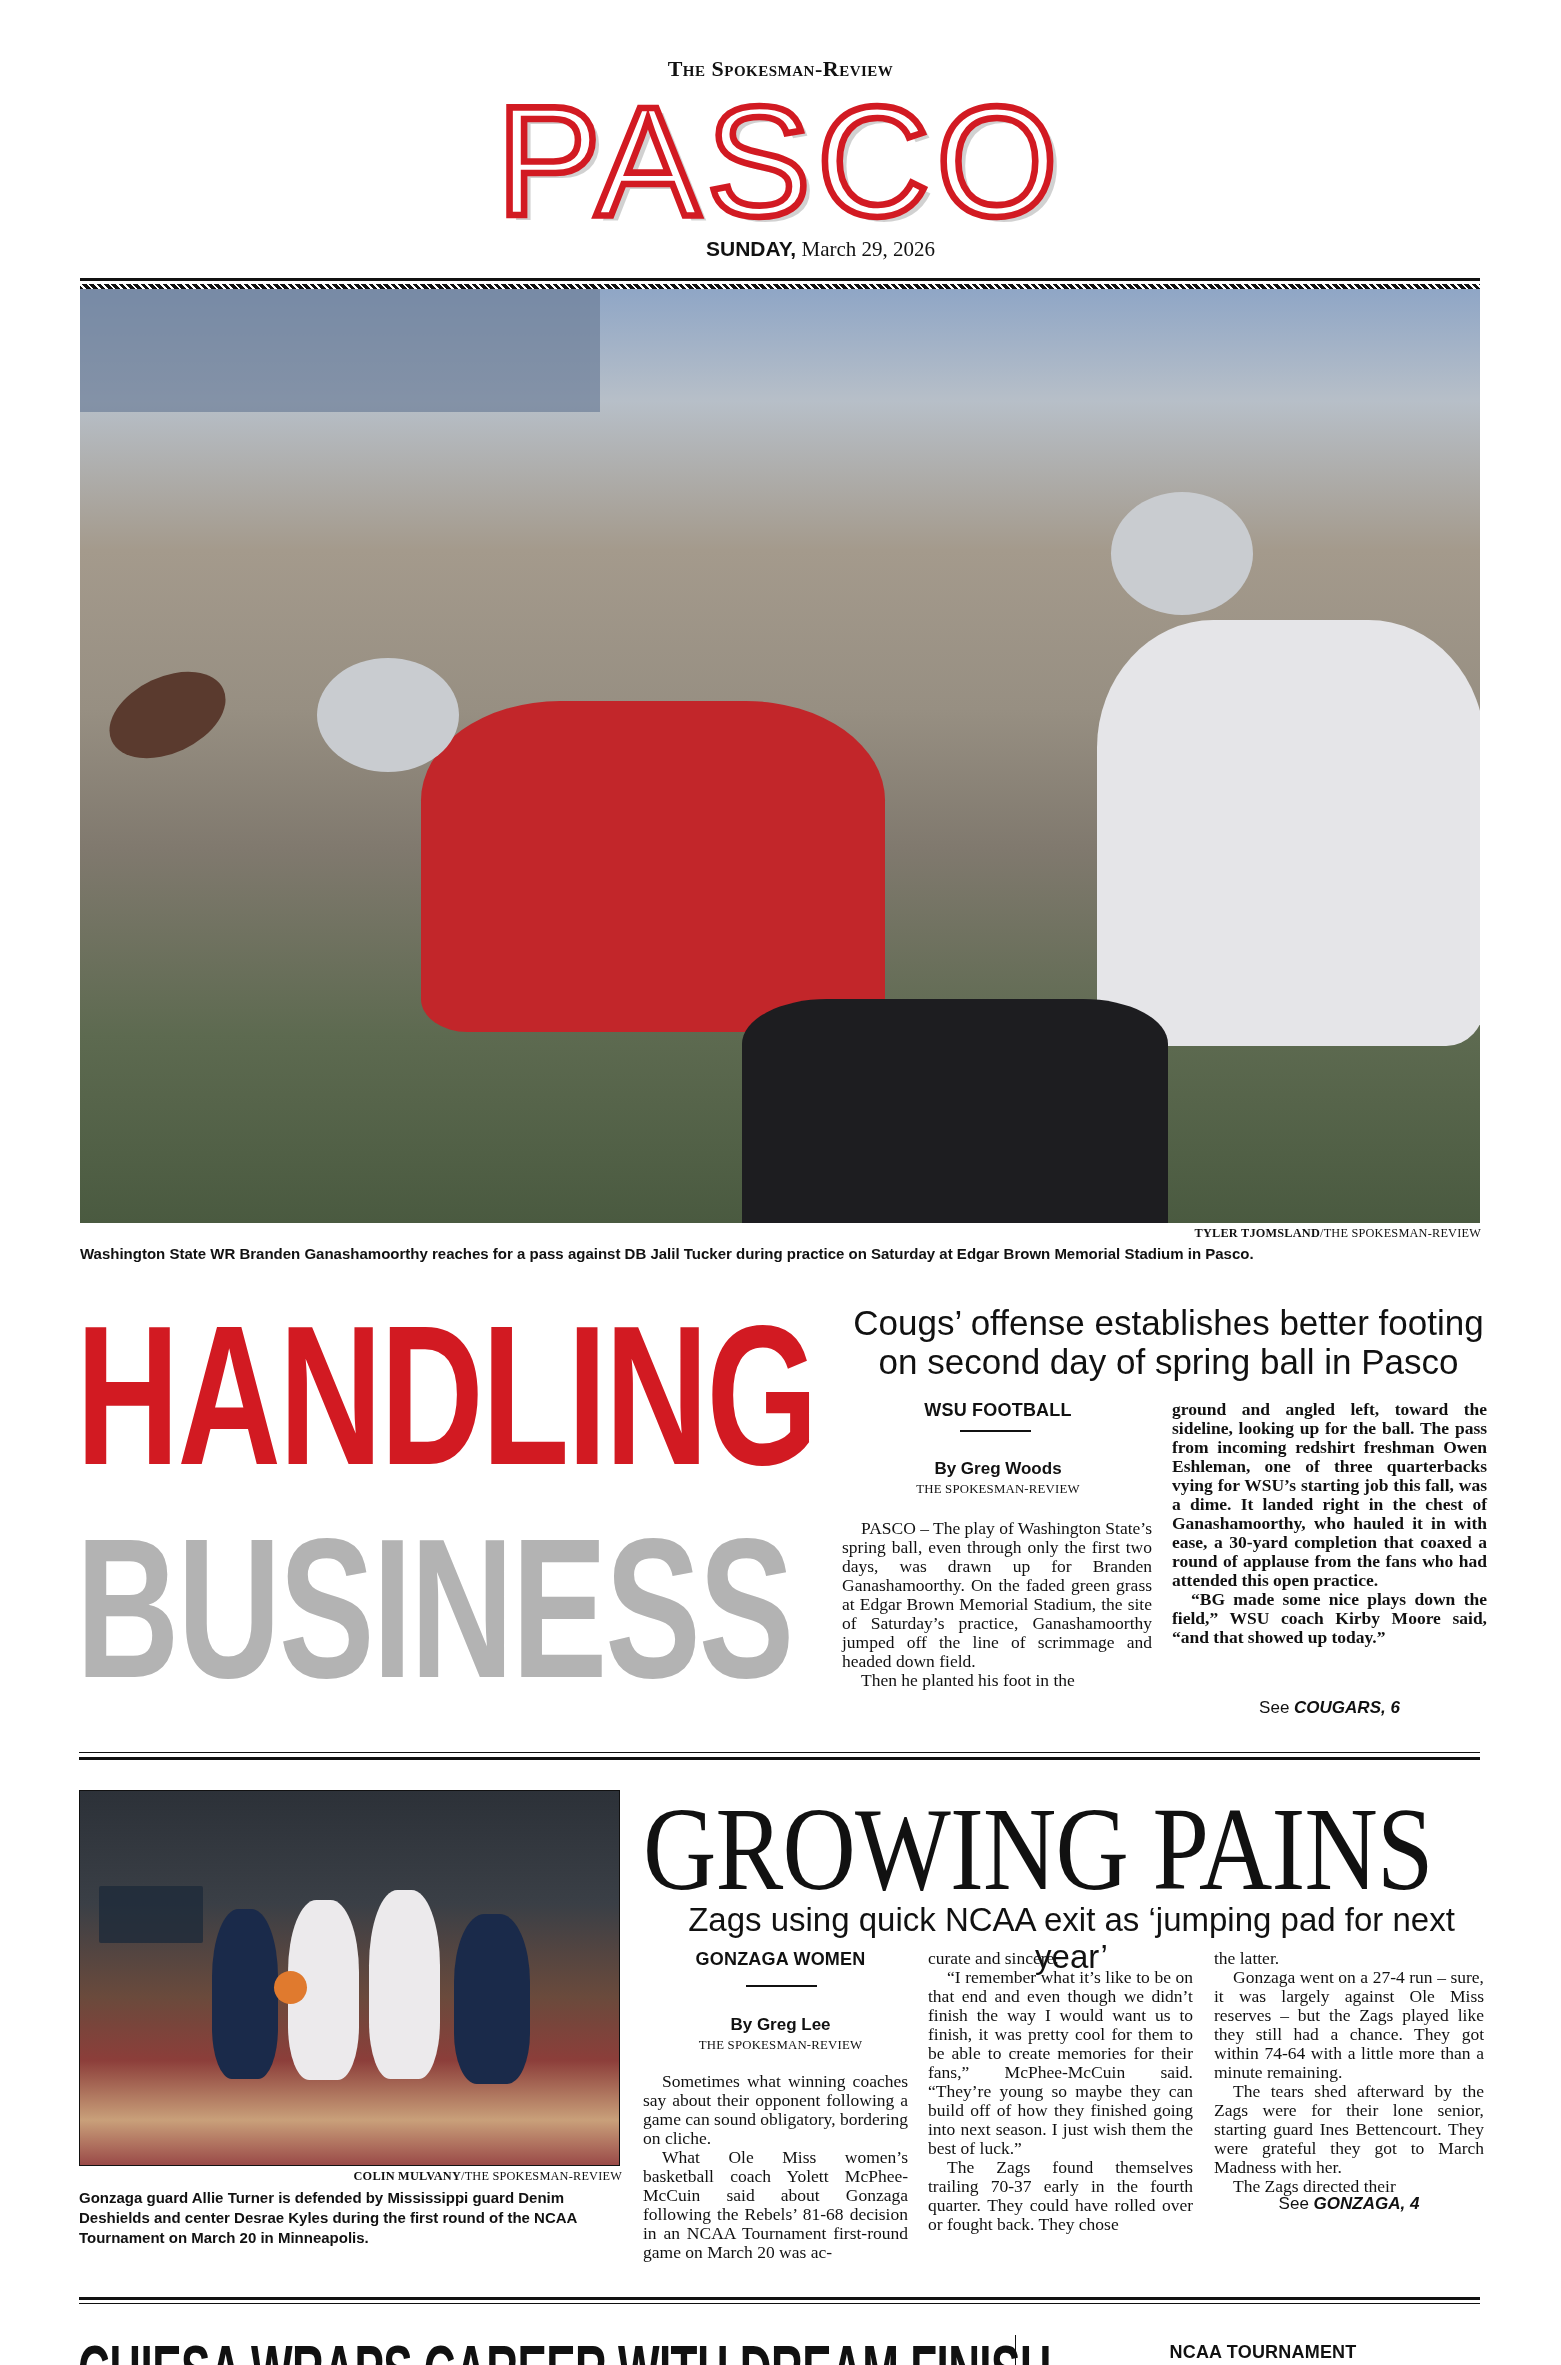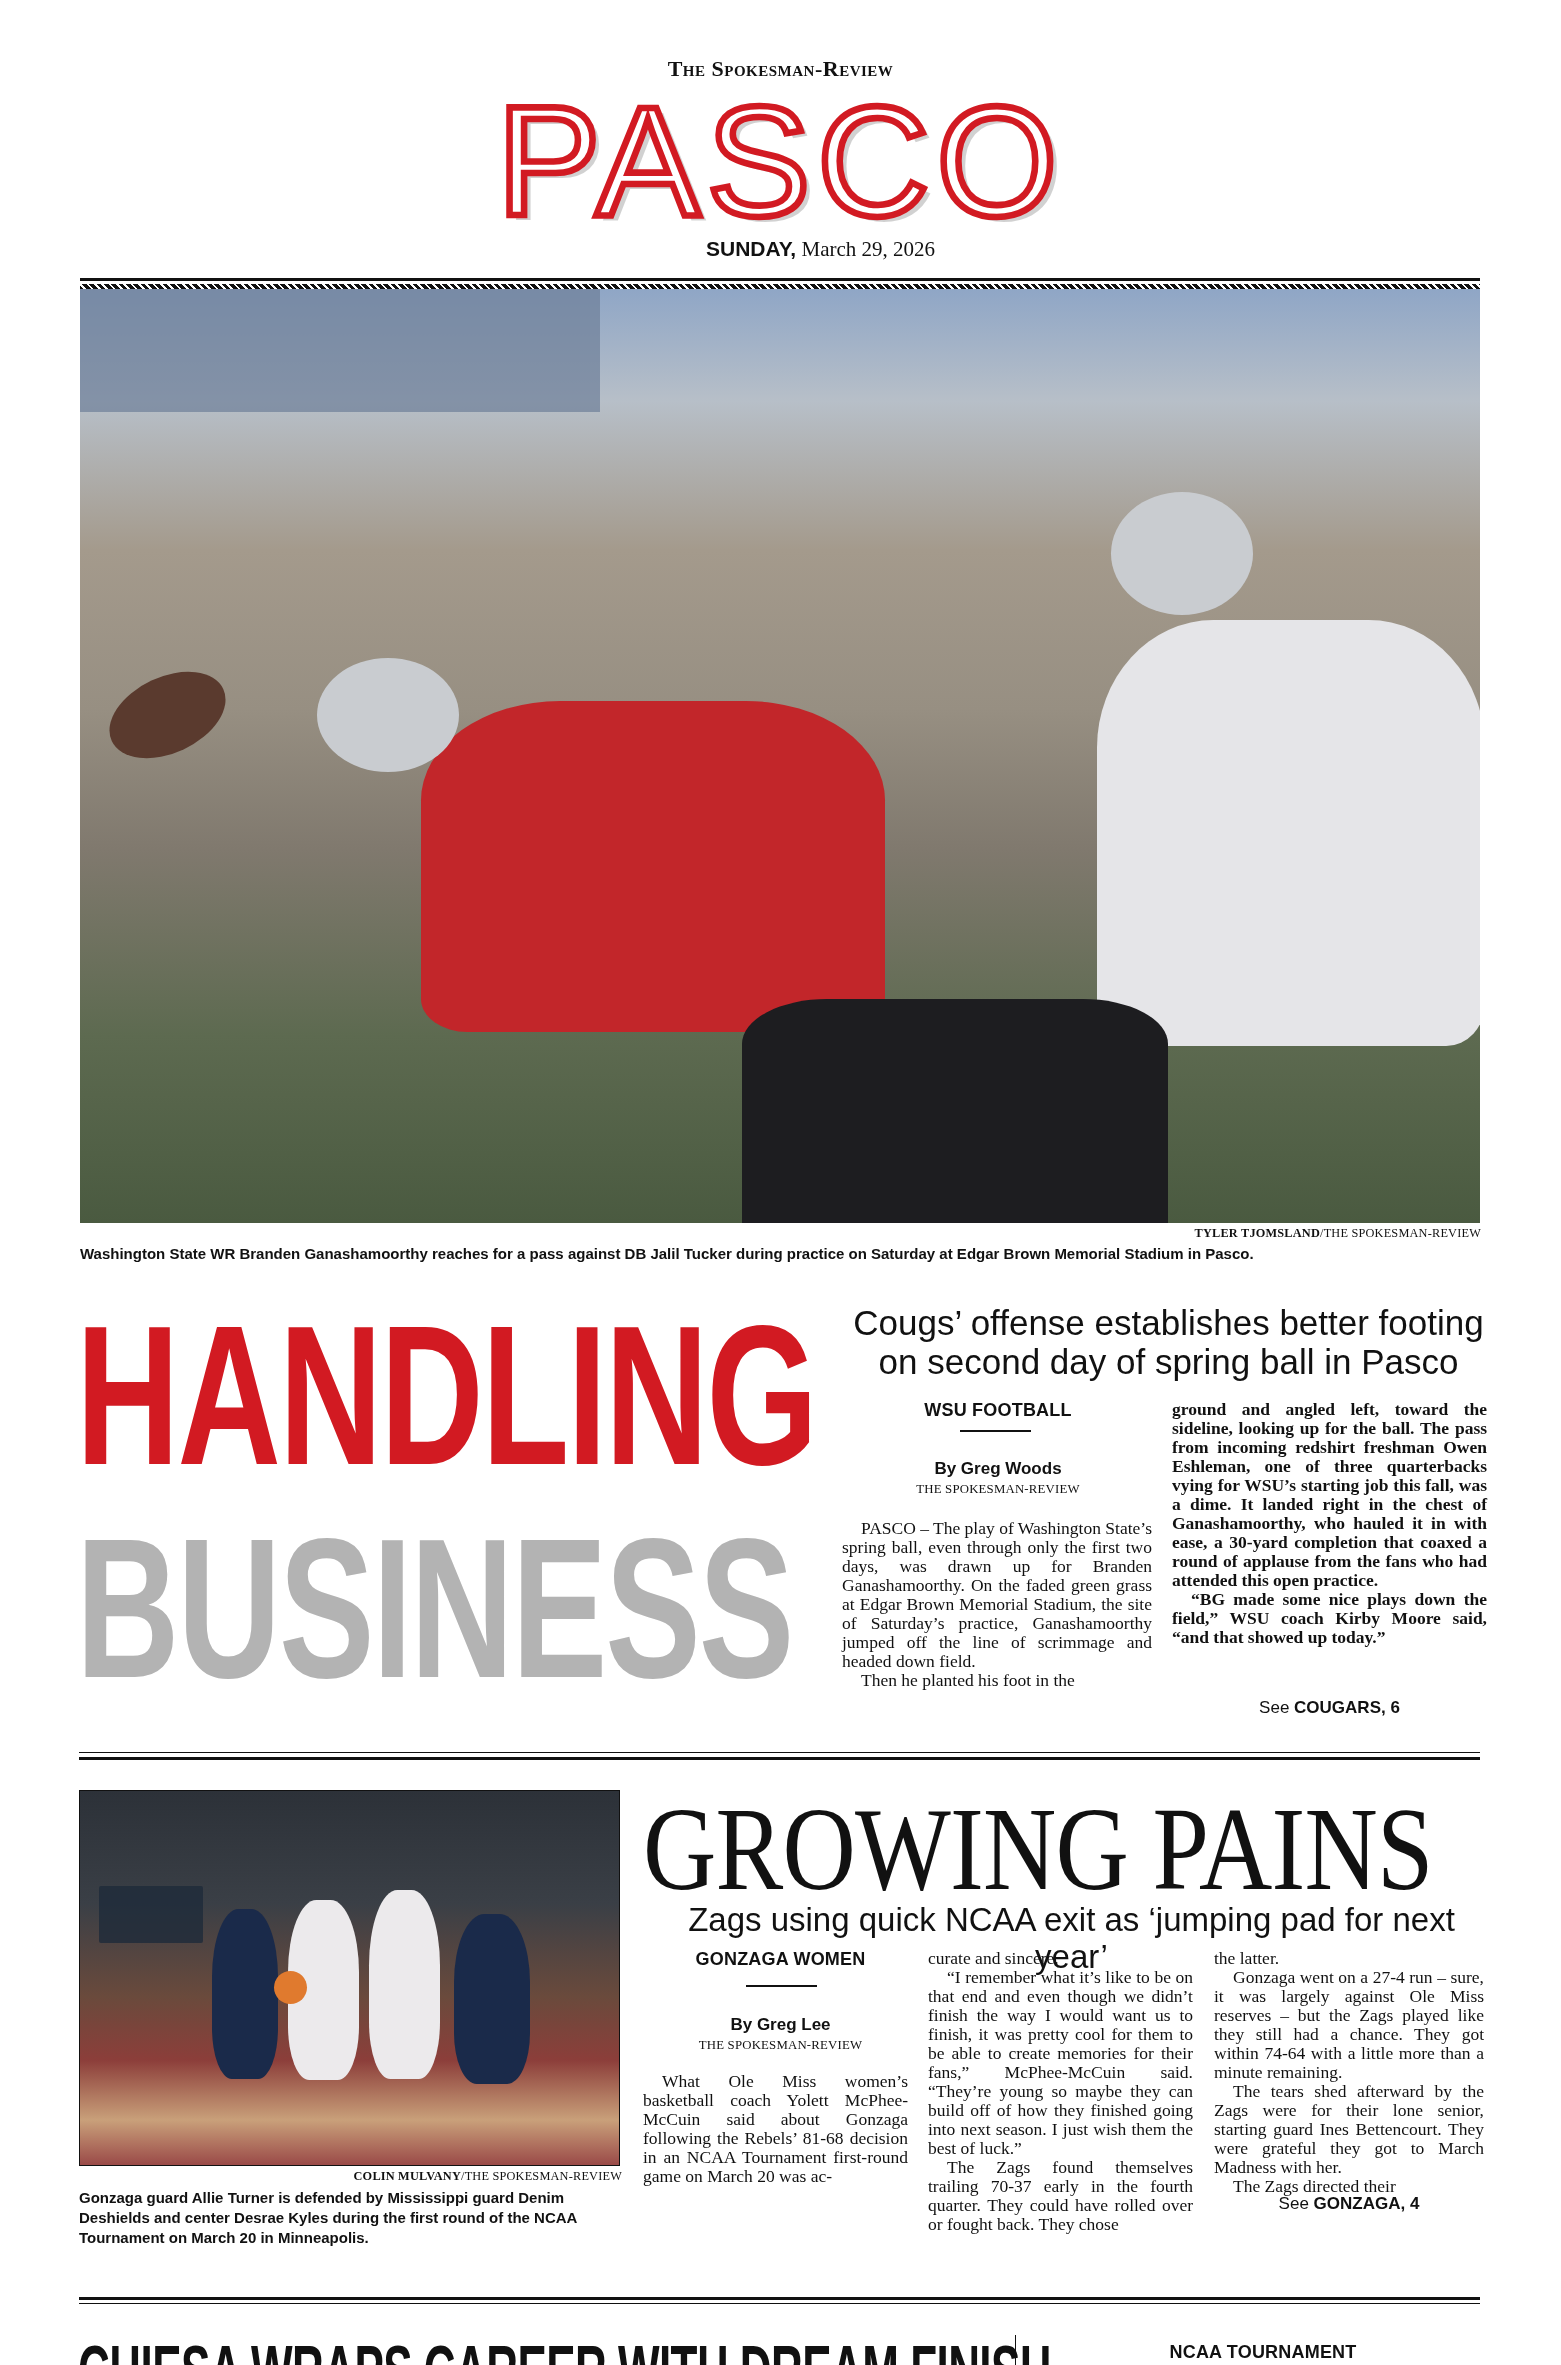--- a/index.html
+++ b/index.html
@@ -33,21 +33,21 @@
   #business { left:76px; top:1509px; width:729px; font-family:"Liberation Sans", sans-serif; font-weight:bold; font-size:199px; line-height:199px; color:#b3b3b3; letter-spacing:-2.8px; transform:scaleX(0.72); transform-origin:left top; white-space:nowrap; }
   .deck { font-family:Liberation Sans, sans-serif; text-align:center; }
   .kicker { font-family:"Liberation Sans", sans-serif; font-weight:bold; font-size:18px; text-align:center; letter-spacing:0.2px; }
   .kicker-rule { height:1.9px; background:#111; margin:0 auto; }
   .byline { font-family:"Liberation Sans", sans-serif; font-weight:bold; font-size:17px; text-align:center; }
   .byline-org { font-size:12.8px; text-align:center; letter-spacing:0.2px; }
   .body-col { font-family:"Liberation Serif", serif; font-size:17.5px; line-height:19px; text-align:justify; hyphens:manual; }
   .body-col p { margin:0; text-indent:19px; }
   .body-col p.noindent { text-indent:0; }
   .jump { font-family:"Liberation Sans", sans-serif; font-size:17px; text-align:center; }
-  .jump b { font-weight:900; }
+  .jump b { font-weight:900;font-style:italic; }
 
   
   #gz-photo { left:79px; top:1790px; width:539px; height:374px; border:1.9px solid #111;
     background: linear-gradient(180deg,#2c3138 0%, #3a3f46 30%, #6a4a3c 55%, #8c3e3a 72%, #c9a07a 88%, #9a4a48 100%); }
   #growing { left:643px; top:1791px; font-family:"Liberation Serif", serif; font-size:118px; line-height:118px; white-space:nowrap; transform:scaleX(0.86); transform-origin:left top; letter-spacing:-0.9px; }
 
   
   #chiesa-head { left:78px; top:2335px; font-family:"Liberation Sans", sans-serif; font-weight:bold; font-size:71px; line-height:71px; white-space:nowrap; transform:scaleX(0.62); transform-origin:left top; letter-spacing:-0.9px; }
   #vdivider { left:1015px; top:2335px; width:1.4px; height:565px; background:#111; }
 </style>
@@ -118,20 +118,21 @@
 
 <div id="growing" class="abs">GROWING PAINS</div>
 <div class="abs deck" style="left:648px;top:1901px;width:847px;font-size:33px;line-height:37px;">Zags using quick NCAA exit as ‘jumping pad for next year’</div>
 
 <div class="abs kicker" style="left:648px;top:1949px;width:265px;">GONZAGA WOMEN</div>
 <div class="abs kicker-rule" style="left:746px;top:1985px;width:71px;height:1.9px;"></div>
 <div class="abs byline" style="left:648px;top:2015px;width:265px;">By Greg Lee</div>
 <div class="abs byline-org serif" style="left:648px;top:2038px;width:265px;">THE SPOKESMAN-REVIEW</div>
 
 <div class="abs body-col" style="left:643px;top:2072px;width:265px;">
+  <p>Sometimes what winning coaches say about their opponent following a game can sound obligatory, bordering on cliche.</p>
   <p>What Ole Miss women’s basketball coach Yolett McPhee-McCuin said about Gonzaga following the Rebels’ 81-68 decision in an NCAA Tournament first-round game on March 20 was ac-</p>
 </div>
 <div class="abs body-col" style="left:928px;top:1949px;width:265px;">
   <p class="noindent">curate and sincere.</p>
   <p>“I remember what it’s like to be on that end and even though we didn’t finish the way I would want us to finish, it was pretty cool for them to be able to create memories for their fans,” McPhee-McCuin said. “They’re young so maybe they can build off of how they finished going into next season. I just wish them the best of luck.”</p>
   <p>The Zags found themselves trailing 70-37 early in the fourth quarter. They could have rolled over or fought back. They chose</p>
 </div>
 <div class="abs body-col" style="left:1214px;top:1949px;width:270px;">
   <p class="noindent">the latter.</p>
   <p>Gonzaga went on a 27-4 run – sure, it was largely against Ole Miss reserves – but the Zags played like they still had a chance. They got within 74-64 with a little more than a minute remaining.</p>

